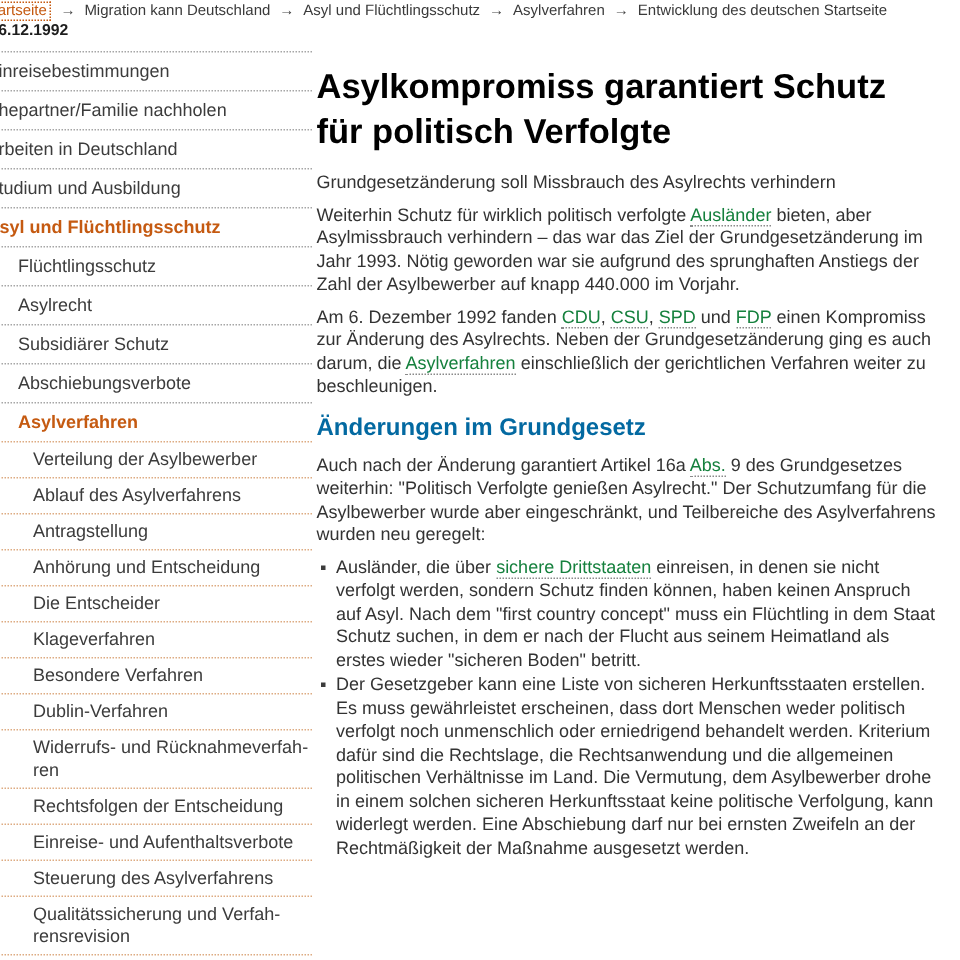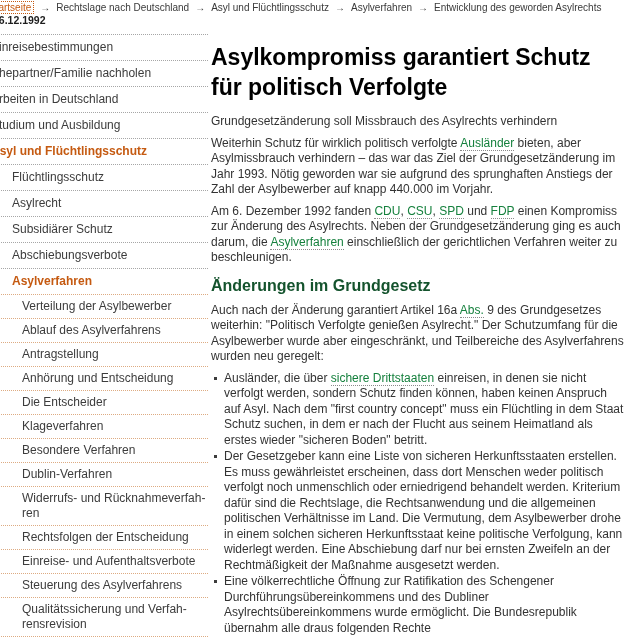--- a/index.html
+++ b/index.html
@@ -25,34 +25,34 @@
   .lvl1 .nav-link{padding:5px 2px 5px 5px;}
   .lvl2 .nav-link{padding:5px 2px 5px 26px;}
   .lvl3 .nav-link{padding:4px 2px 4px 36px;}
   .nav-item.active .nav-link{color:#c55a11;font-weight:bold;}
 
   
   .main{position:absolute;left:225px;top:38px;width:414px;}
   h1{font-size:23px;line-height:30px;font-weight:bold;color:#000;margin:4px 0 12px;}
   .subtitle{font-size:12px;line-height:15px;font-weight:normal;color:#1d1d1d;margin:0 0 10px;}
   .main p{font-size:12px;line-height:15.5px;margin:0 0 6px;color:#333;}
-  h2{font-size:16px;line-height:20px;font-weight:bold;color:#14532d;margin:10px 0 7px;}
+  h2{font-size:16px;line-height:20px;font-weight:bold;color:#0369a1;margin:10px 0 7px;}
   .textlink{color:#15803d;text-decoration:none;border-bottom:1px dotted #8a8a8a;}
   ul.bullets{list-style:none;margin:4px 0 0;padding:0;}
   ul.bullets>li{position:relative;padding-left:13px;font-size:12px;line-height:15.5px;margin:0 0 1px;color:#333;}
   ul.bullets>li::before{content:"";position:absolute;left:3px;top:6px;width:3px;height:3px;background:#3c3c3c;}
 </style>
 </head>
 <body>
 
 <div class="viewport">
   <div class="page">
 
     <div class="topbar">
-      <a class="crumb crumb-home">Startseite</a><span class="arrow">→</span><a class="crumb">Rechtslage nach Deutschland</a><span class="arrow">→</span><a class="crumb">Asyl und Flüchtlingsschutz</a><span class="arrow">→</span><a class="crumb">Asylverfahren</a><span class="arrow">→</span><span class="crumb">Entwicklung des geworden Asylrechts</span>
+      <a class="crumb crumb-home">Startseite</a><span class="arrow">→</span><a class="crumb">Migration kann Deutschland</a><span class="arrow">→</span><a class="crumb">Asyl und Flüchtlingsschutz</a><span class="arrow">→</span><a class="crumb">Asylverfahren</a><span class="arrow">→</span><span class="crumb">Entwicklung des deutschen Startseite</span>
     </div>
     <div class="datebar">06.12.1992</div>
 
     <nav class="sidebar">
       <ul>
         <li class="nav-item lvl1">
             <a class="nav-link">Einreisebestimmungen</a>
           </li>
         <li class="nav-item lvl1">
             <a class="nav-link">Ehepartner/Familie nachholen</a>
@@ -131,18 +131,17 @@
 
       <p><span>Am 6. Dezember 1992 fanden</span> <a class="textlink">CDU</a><span>,</span> <a class="textlink">CSU</a><span>,</span> <a class="textlink">SPD</a> <span>und</span> <a class="textlink">FDP</a> <span>einen Kompromiss zur Änderung des Asylrechts. Neben der Grundgesetzänderung ging es auch darum, die</span> <a class="textlink">Asylverfahren</a> <span>einschließlich der gerichtlichen Verfahren weiter zu beschleunigen.</span></p>
 
       <h2>Änderungen im Grundgesetz</h2>
 
       <p><span>Auch nach der Änderung garantiert Artikel 16a</span> <a class="textlink">Abs.</a> <span>9 des Grundgesetzes weiterhin: "Politisch Verfolgte genießen Asylrecht." Der Schutzumfang für die Asylbewerber wurde aber eingeschränkt, und Teilbereiche des Asylverfahrens wurden neu geregelt:</span></p>
 
       <ul class="bullets">
         <li><span>Ausländer, die über</span> <a class="textlink">sichere Drittstaaten</a> <span>einreisen, in denen sie nicht verfolgt werden, sondern Schutz finden können, haben keinen Anspruch auf Asyl. Nach dem "first country concept" muss ein Flüchtling in dem Staat Schutz suchen, in dem er nach der Flucht aus seinem Heimatland als erstes wieder "sicheren Boden" betritt.</span></li>
         <li><span>Der Gesetzgeber kann eine Liste von sicheren Herkunftsstaaten erstellen. Es muss gewährleistet erscheinen, dass dort Menschen weder politisch verfolgt noch unmenschlich oder erniedrigend behandelt werden. Kriterium dafür sind die Rechtslage, die Rechtsanwendung und die allgemeinen politischen Verhältnisse im Land. Die Vermutung, dem Asylbewerber drohe in einem solchen sicheren Herkunftsstaat keine politische Verfolgung, kann widerlegt werden. Eine Abschiebung darf nur bei ernsten Zweifeln an der Rechtmäßigkeit der Maßnahme ausgesetzt werden.</span></li>
-        <li><span>Eine völkerrechtliche Öffnung zur Ratifikation des Schengener Durchführungsübereinkommens und des Dubliner Asylrechtsübereinkommens wurde ermöglicht. Die Bundesrepublik übernahm alle draus folgenden Rechte</span></li>
       </ul>
     </div>
 
   </div>
 </div>
 
 </body></html>

